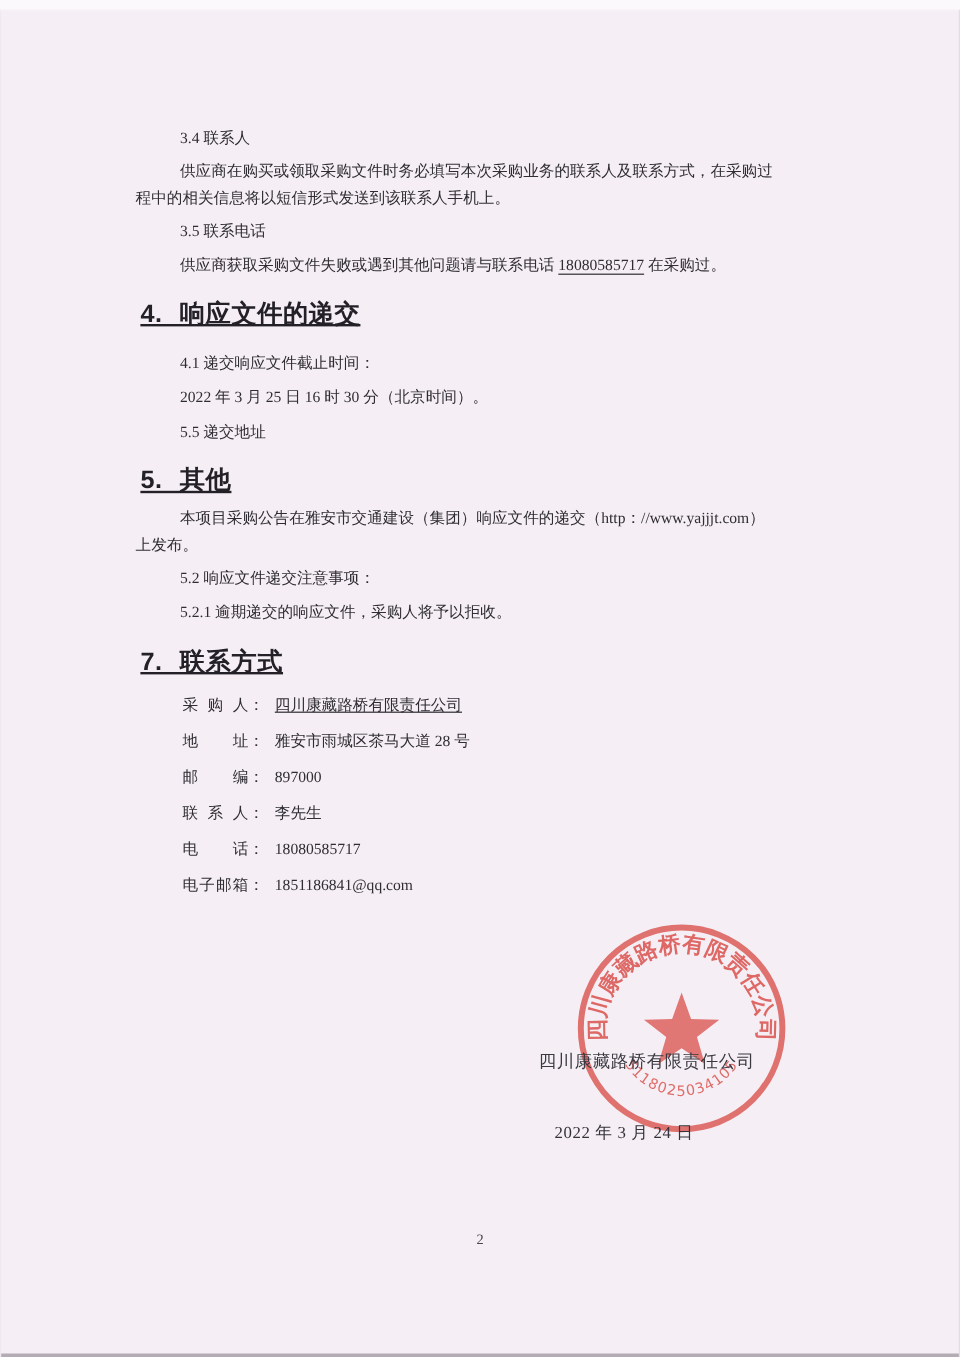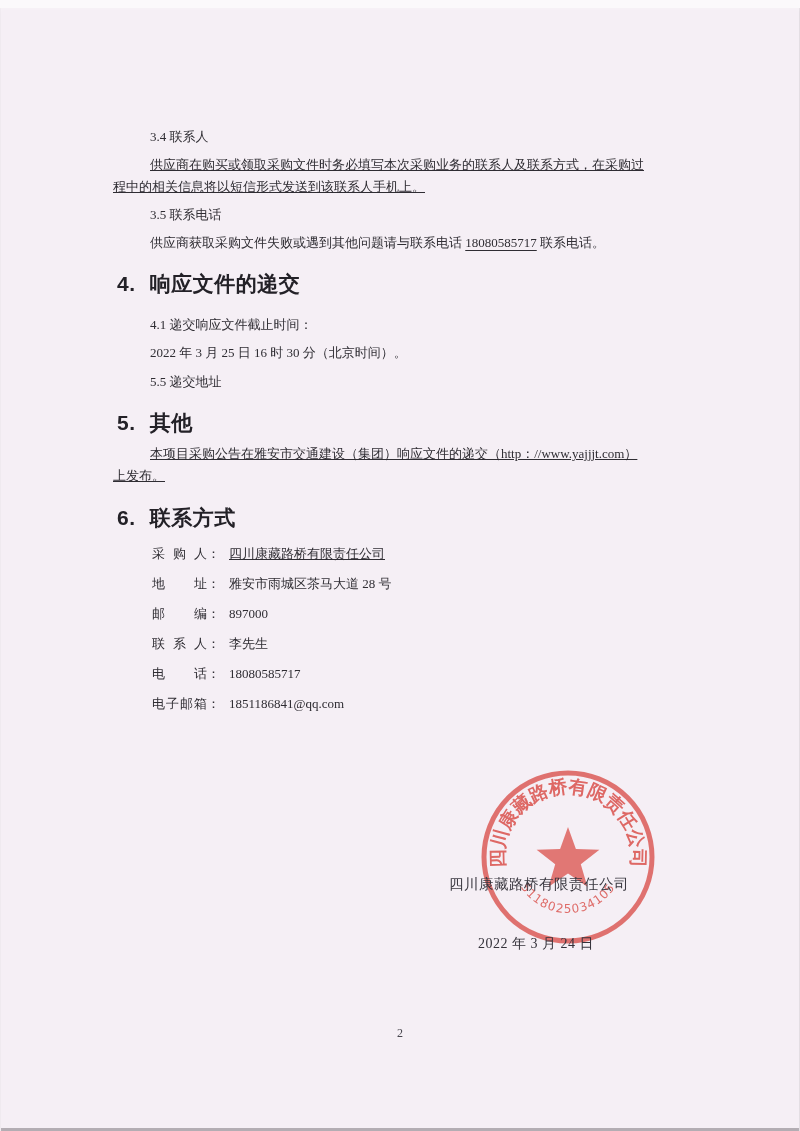--- a/index.html
+++ b/index.html
@@ -19,84 +19,86 @@
   .page::before{
     content:"";position:absolute;left:0;top:0;right:0;height:8px;
     background:#fbf9fb;
   }
   .flow{
     position:relative;
     padding:104px 0 0 113px;
     width:540px;
     font-size:13px;
     line-height:22px;
-    margin-top:22px;
   }
   .sub{margin:6px 0 0;padding-left:37px;white-space:nowrap;}
-  .para{margin:6px 0 0;text-indent:37px;white-space:pre-line;text-decoration:underline;}
+  .para{margin:6px 0 0;text-indent:37px;white-space:pre-line;}
   .h{
     margin:17px 0 0;
     font-family:"Liberation Sans","DejaVu Sans",sans-serif;
     font-weight:700;
     font-size:21px;
     line-height:26px;
     color:#232127;
     letter-spacing:.5px;
     word-spacing:8px;
     margin-left:4px;
     white-space:nowrap;
+    text-decoration:underline;
   }
   .m0{margin-top:0;} .m7{margin-top:7px;} .m15{margin-top:15px;}
   .m17{margin-top:17px;} .m18{margin-top:18px;}
   .u{text-decoration:underline;text-underline-offset:3px;text-decoration-thickness:1px;}
   .contact{margin:12px 0 0 39px;}
   .crow{line-height:22px;margin-top:8px;white-space:nowrap;}
   .crow:first-child{margin-top:0;text-decoration:underline;}
   .clabel{display:inline-block;width:55px;text-align:justify;text-align-last:justify;vertical-align:bottom;}
   .ccolon{display:inline-block;}
   .cvalue{margin-left:9px;}
   .stamp{
     position:absolute;left:468px;top:757px;width:200px;height:200px;
     opacity:.9;filter:blur(.4px);
   }
   .signature{
     position:absolute;left:449px;top:875px;
     font-size:14.5px;letter-spacing:.5px;color:#3a3840;white-space:nowrap;z-index:2;
   }
   .sign-date{
-    position:absolute;left:478px;top:935px;
+    position:absolute;left:462px;top:935px;
     font-size:14px;letter-spacing:.5px;color:#34323a;white-space:nowrap;z-index:2;
   }
   .pageno{
     position:absolute;left:0;right:0;top:1026px;
     text-align:center;font-size:12px;color:#47454d;
   }
 </style>
 </head>
 <body>
 
 <div class="page">
 
   <div class="flow">
     <p class="sub m0">3.4 联系人</p>
     <p class="para">供应商在购买或领取采购文件时务必填写本次采购业务的联系人及联系方式，在采购过
 程中的相关信息将以短信形式发送到该联系人手机上。</p>
     <p class="sub">3.5 联系电话</p>
-    <p class="sub"><span>供应商获取采购文件失败或遇到其他问题请与联系电话 </span><span class="u">18080585717</span><span> 联系电话。</span></p>
+    <p class="sub"><span>供应商获取采购文件失败或遇到其他问题请与联系电话 </span><span class="u">18080585717</span><span> 在采购过。</span></p>
 
     <h2 class="h">4. 响应文件的递交</h2>
     <p class="sub m17">4.1 递交响应文件截止时间：</p>
     <p class="sub">2022 年 3 月 25 日 16 时 30 分（北京时间）。</p>
     <p class="sub m7">5.5 递交地址</p>
 
     <h2 class="h">5. 其他</h2>
     <p class="para m7">本项目采购公告在雅安市交通建设（集团）响应文件的递交（http：//www.yajjjt.com）
 上发布。</p>
+    <p class="sub">5.2 响应文件递交注意事项：</p>
+    <p class="sub">5.2.1 逾期递交的响应文件，采购人将予以拒收。</p>
 
-    <h2 class="h m18">6. 联系方式</h2>
+    <h2 class="h m18">7. 联系方式</h2>
 
     <div class="contact">
       <div class="crow"><span class="clabel">采购人</span><span class="ccolon">：</span><span class="cvalue">四川康藏路桥有限责任公司</span></div>
       <div class="crow"><span class="clabel">地址</span><span class="ccolon">：</span><span class="cvalue">雅安市雨城区茶马大道 28 号</span></div>
       <div class="crow"><span class="clabel">邮编</span><span class="ccolon">：</span><span class="cvalue">897000</span></div>
       <div class="crow"><span class="clabel">联系人</span><span class="ccolon">：</span><span class="cvalue">李先生</span></div>
       <div class="crow"><span class="clabel">电话</span><span class="ccolon">：</span><span class="cvalue">18080585717</span></div>
       <div class="crow"><span class="clabel">电子邮箱</span><span class="ccolon">：</span><span class="cvalue">1851186841@qq.com</span></div>
     </div>
   </div>

